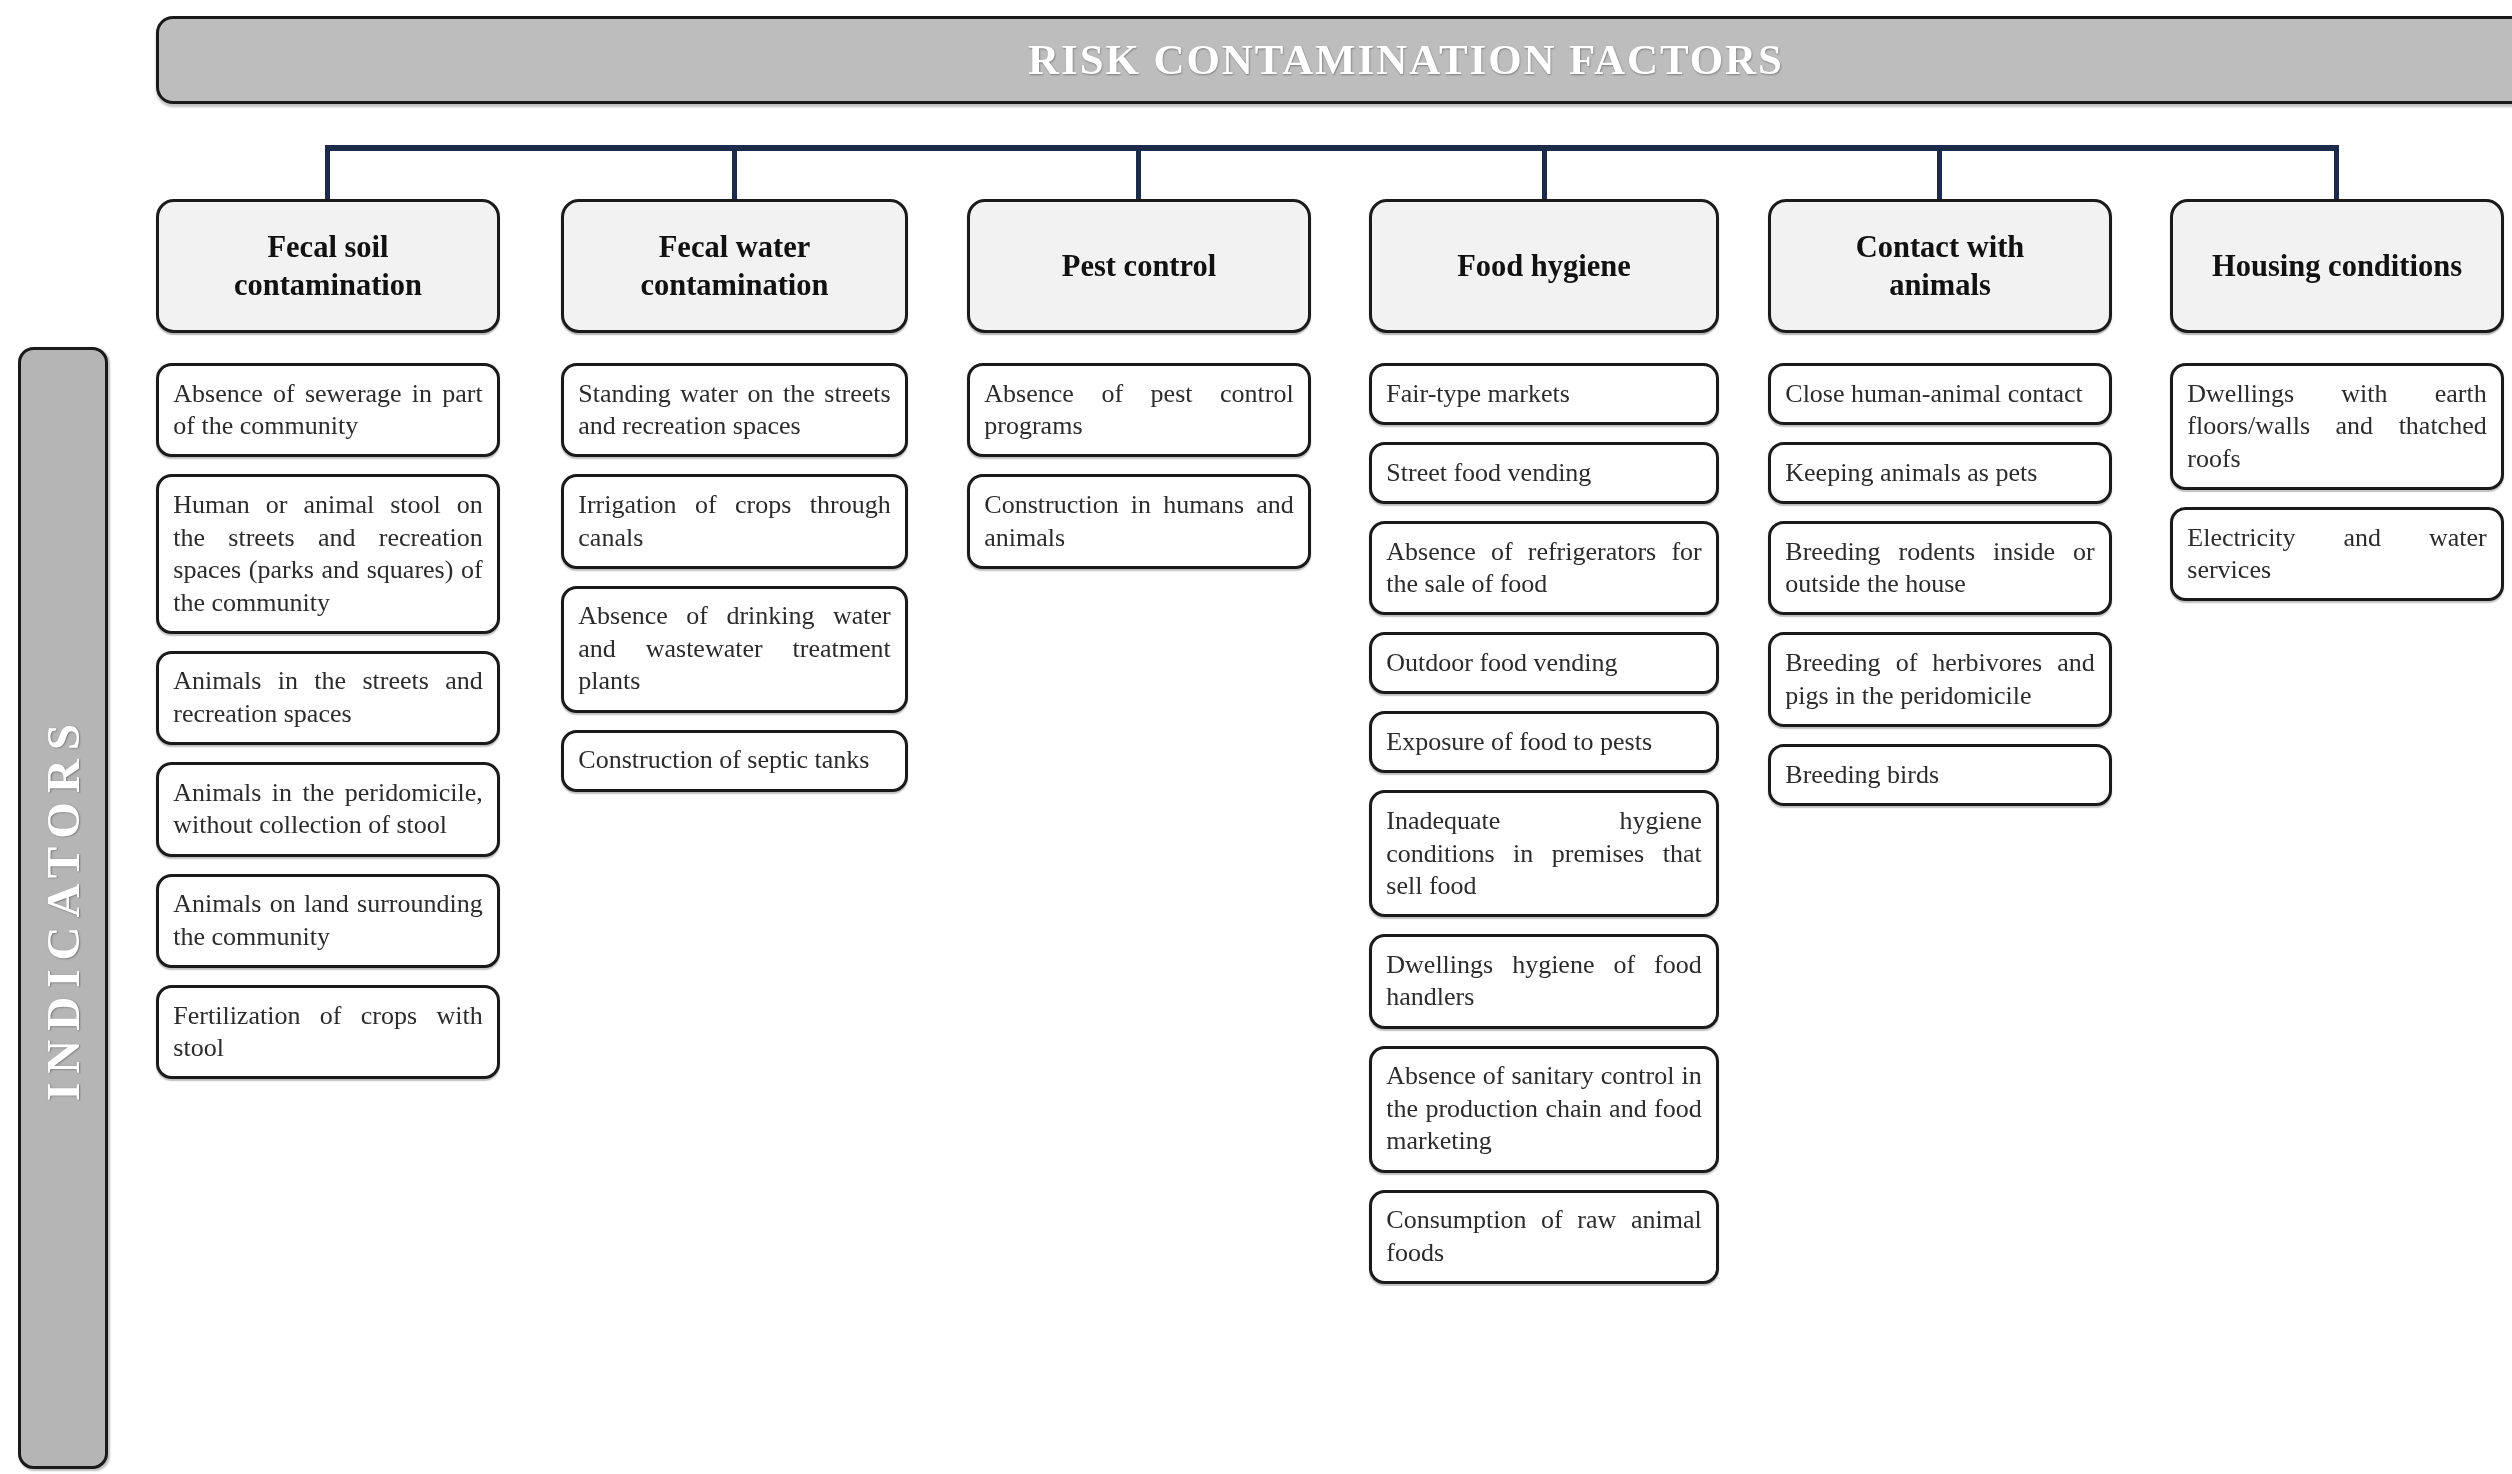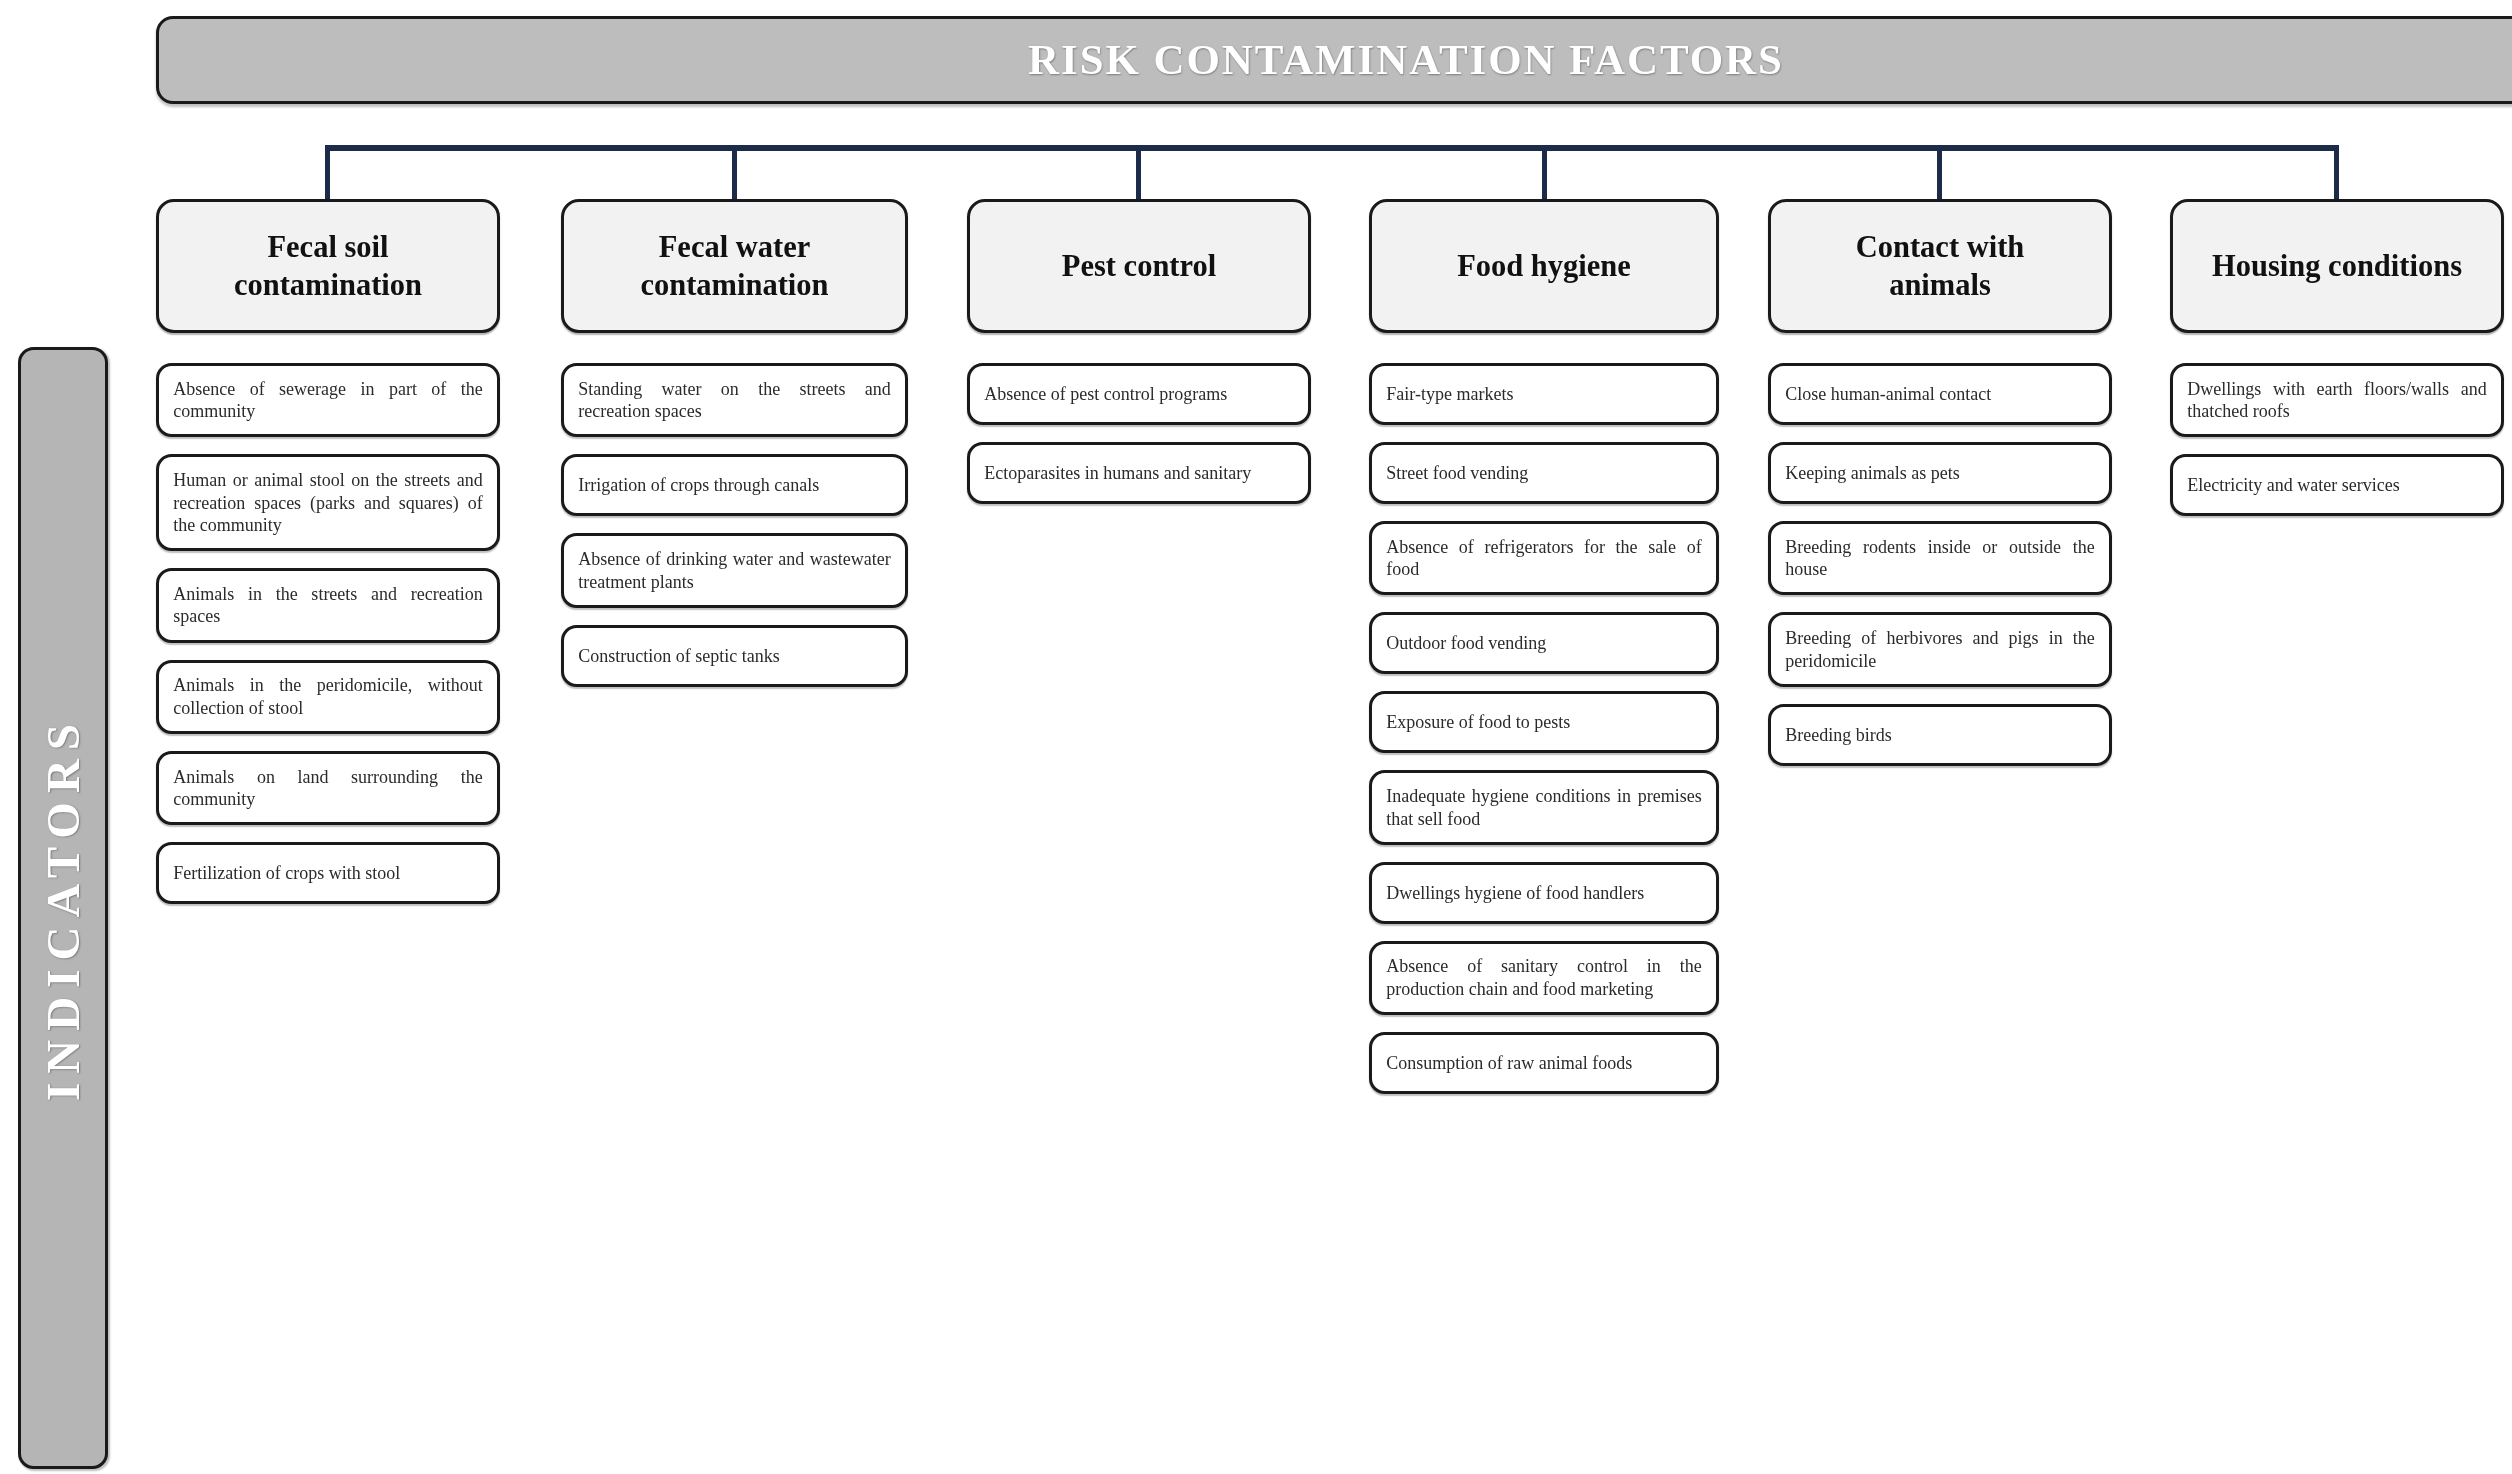--- a/index.html
+++ b/index.html
@@ -80,21 +80,21 @@
   .ibox{
     background:#ffffff;
     border:3.2px solid var(--border);
     border-radius:15.6px;
     min-height:62px;
     padding:11.7px 14.3px;
     display:flex;align-items:center;
     box-shadow:0 1.3px 1.3px rgba(0,0,0,0.25);
   }
   .ibox-text{
-    font-size:18px;line-height:1.25;text-align:justify;width:100%;
+    font-size:26px;line-height:1.25;text-align:justify;width:100%;
   }
 </style>
 </head>
 <body>
 
 <div>
 
   <div class="title-bar">
     <span>RISK CONTAMINATION FACTORS</span>
   </div>
@@ -158,21 +158,21 @@
     </div>
       <div class="column col-2">
       <div class="cat-box">
         <span class="cat-text">Pest control</span>
       </div>
       <div class="stack">
           <div class="ibox">
             <span class="ibox-text">Absence of pest control programs</span>
           </div>
           <div class="ibox">
-            <span class="ibox-text">Ectoparasites in humans and sanitary</span>
+            <span class="ibox-text">Construction in humans and animals</span>
           </div>
         </div>
     </div>
       <div class="column col-3">
       <div class="cat-box">
         <span class="cat-text">Food hygiene</span>
       </div>
       <div class="stack">
           <div class="ibox">
             <span class="ibox-text">Fair-type markets</span>

